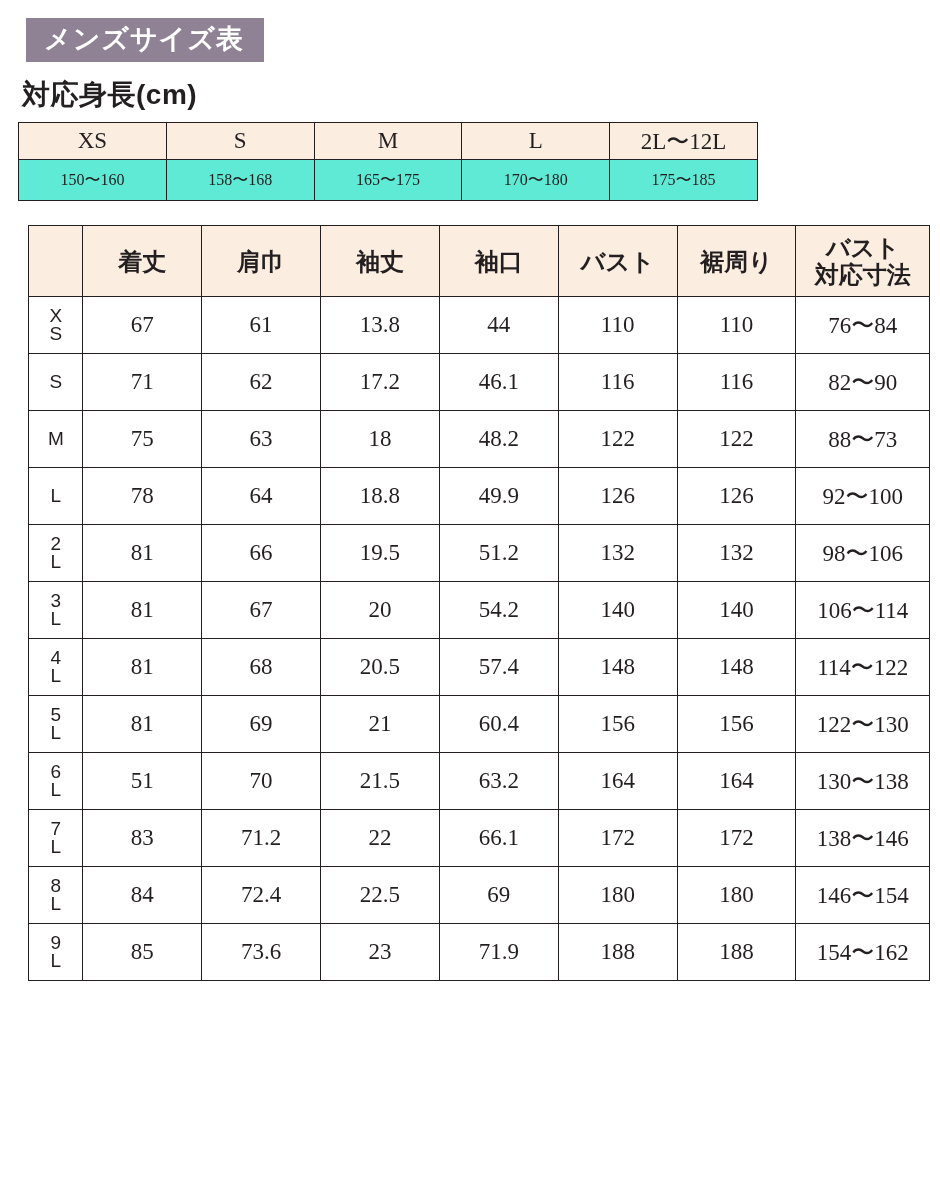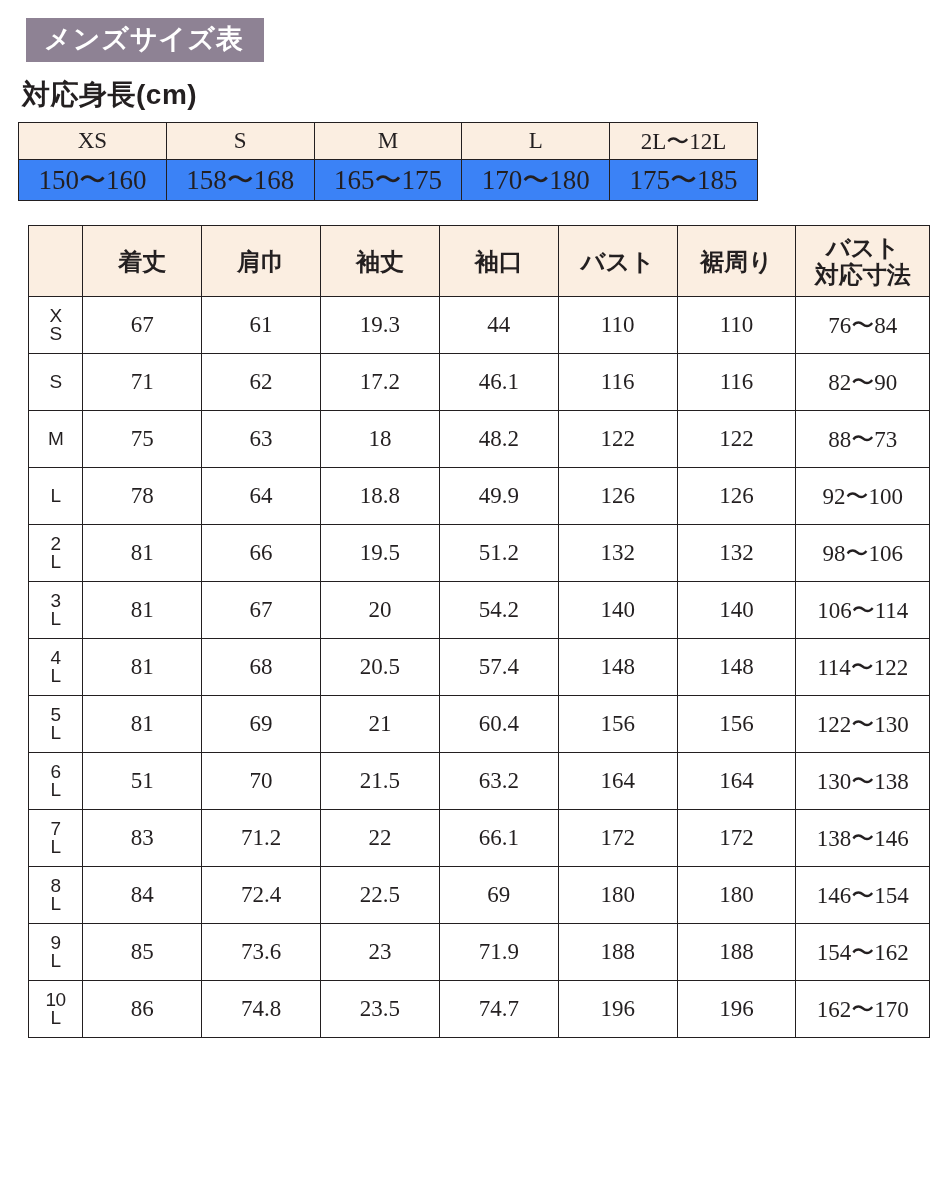--- a/index.html
+++ b/index.html
@@ -63,23 +63,23 @@
   }
   .height-table th {
     background: #fbeee1;
     height: 36px;
     font-size: 23px;
     font-family: "Liberation Serif", serif;
     font-weight: normal;
   }
   .height-table td {
     height: 40px;
-    font-size: 27px;
+    font-size: 16px;
     font-family: "Liberation Serif", serif;
-    background: #3b82f6;
+    background: #5eead4;
   }
 
   
   .main-wrap {
     margin-top: 24px;
     margin-left: 14px;
   }
   .main-table {
     width: 902px;
   }
@@ -184,21 +184,21 @@
       </thead>
       <tbody>
 
       <tr>
             <td class="size-cell">
               <span class="l1">X</span>
               <span class="l2">S</span>
             </td>
             <td>67</td>
             <td>61</td>
-            <td>19.3</td>
+            <td>13.8</td>
             <td>44</td>
             <td>110</td>
             <td>110</td>
             <td class="bust-cell">76〜84</td>
           </tr>
           <tr>
             <td class="size-cell">
               <span class="l1">S</span>
             </td>
             <td>71</td>
@@ -330,30 +330,17 @@
               <span class="l2">L</span>
             </td>
             <td>85</td>
             <td>73.6</td>
             <td>23</td>
             <td>71.9</td>
             <td>188</td>
             <td>188</td>
             <td class="bust-cell">154〜162</td>
           </tr>
-          <tr>
-            <td class="size-cell">
-              <span class="l1">10</span>
-              <span class="l2">L</span>
-            </td>
-            <td>86</td>
-            <td>74.8</td>
-            <td>23.5</td>
-            <td>74.7</td>
-            <td>196</td>
-            <td>196</td>
-            <td class="bust-cell">162〜170</td>
-          </tr>
         </tbody>
     </table>
   </div>
 
 </div>
 
 </body></html>

